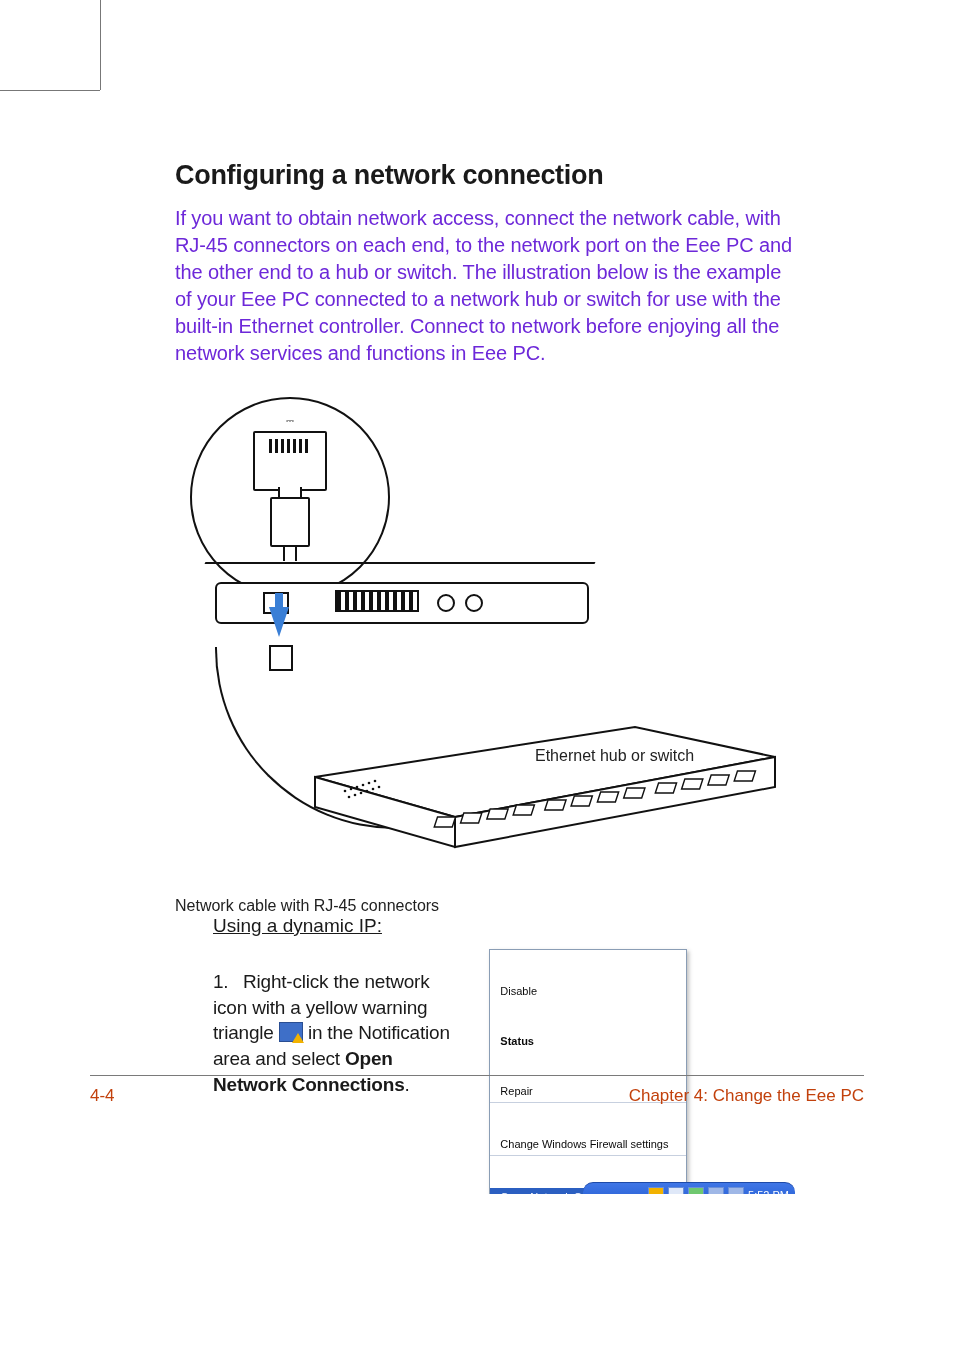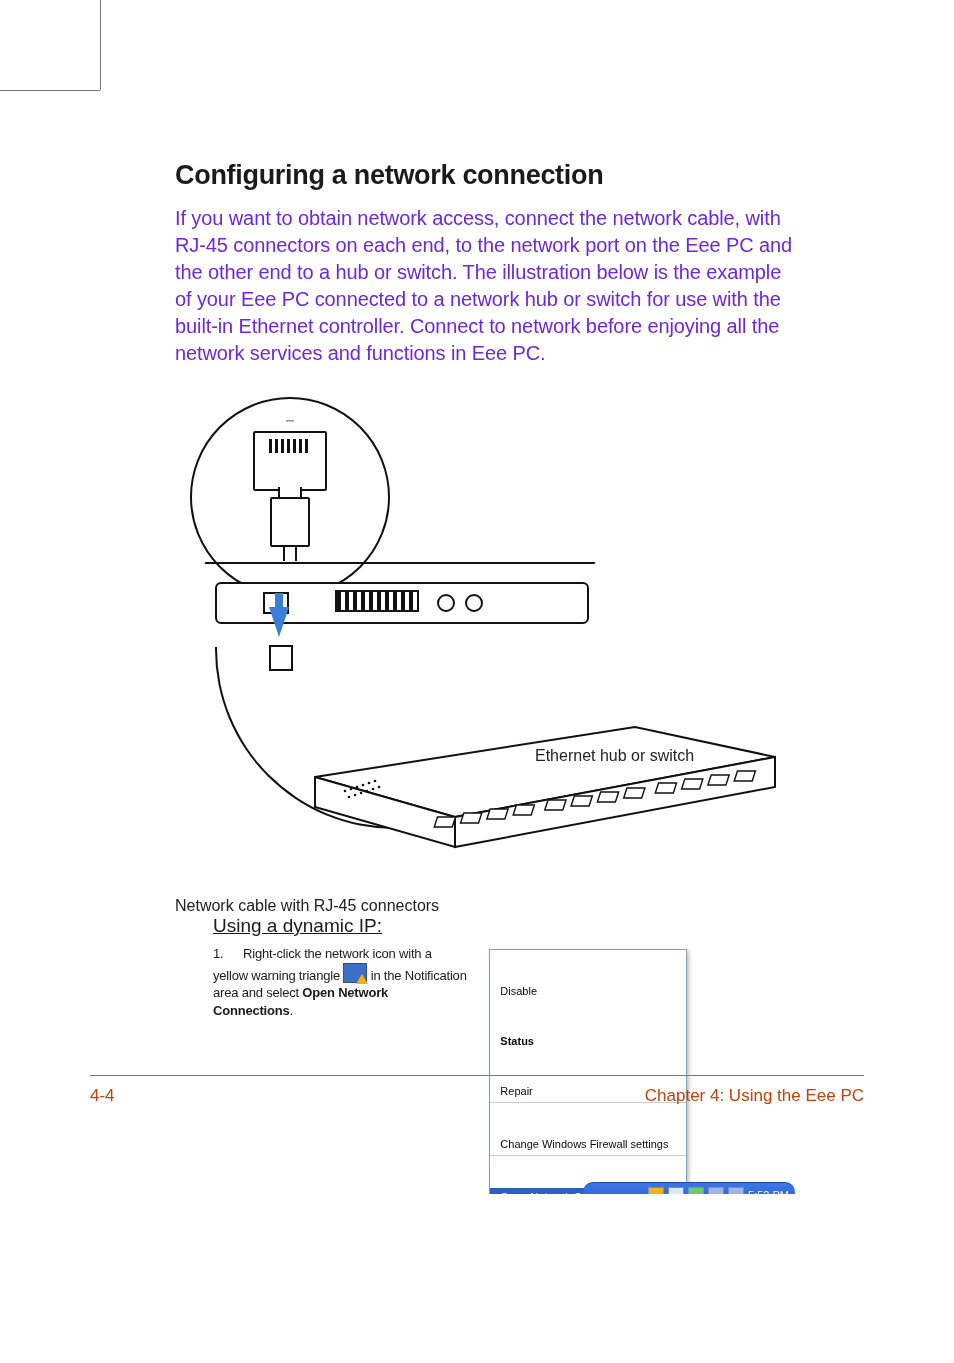--- a/index.html
+++ b/index.html
@@ -192,23 +192,24 @@
     margin-bottom: 8px;
   }
   .step-row {
     display: flex;
     align-items: flex-start;
     gap: 22px;
     margin-left: 38px;
   }
   .step-text {
     width: 258px;
-    font-size: 13px;
+    font-size: 19px;
     line-height: 1.35;
     letter-spacing: -0.2px;
+    margin-top: 24px;
   }
   .step-text .num {
     display: inline-block;
     width: 30px;
   }
   .step-text b { font-weight: 700; }
   .inline-icon {
     display:inline-block; width:22px; height:18px; vertical-align:-3px;
     background:#3e6fc8; position:relative; border:1px solid #2a4e92;
   }
@@ -377,15 +378,15 @@
           <span class="tray-icon mon"></span>
           <span class="tray-icon mon"></span>
           <span>5:52 PM</span>
         </div>
       </div>
     </div>
   </div>
 
   <div class="footer">
     <span>4-4</span>
-    <span>Chapter 4: Using the Eee PC</span>
+    <span>Chapter 4: Change the Eee PC</span>
   </div>
 </div>
 
 </body></html>

